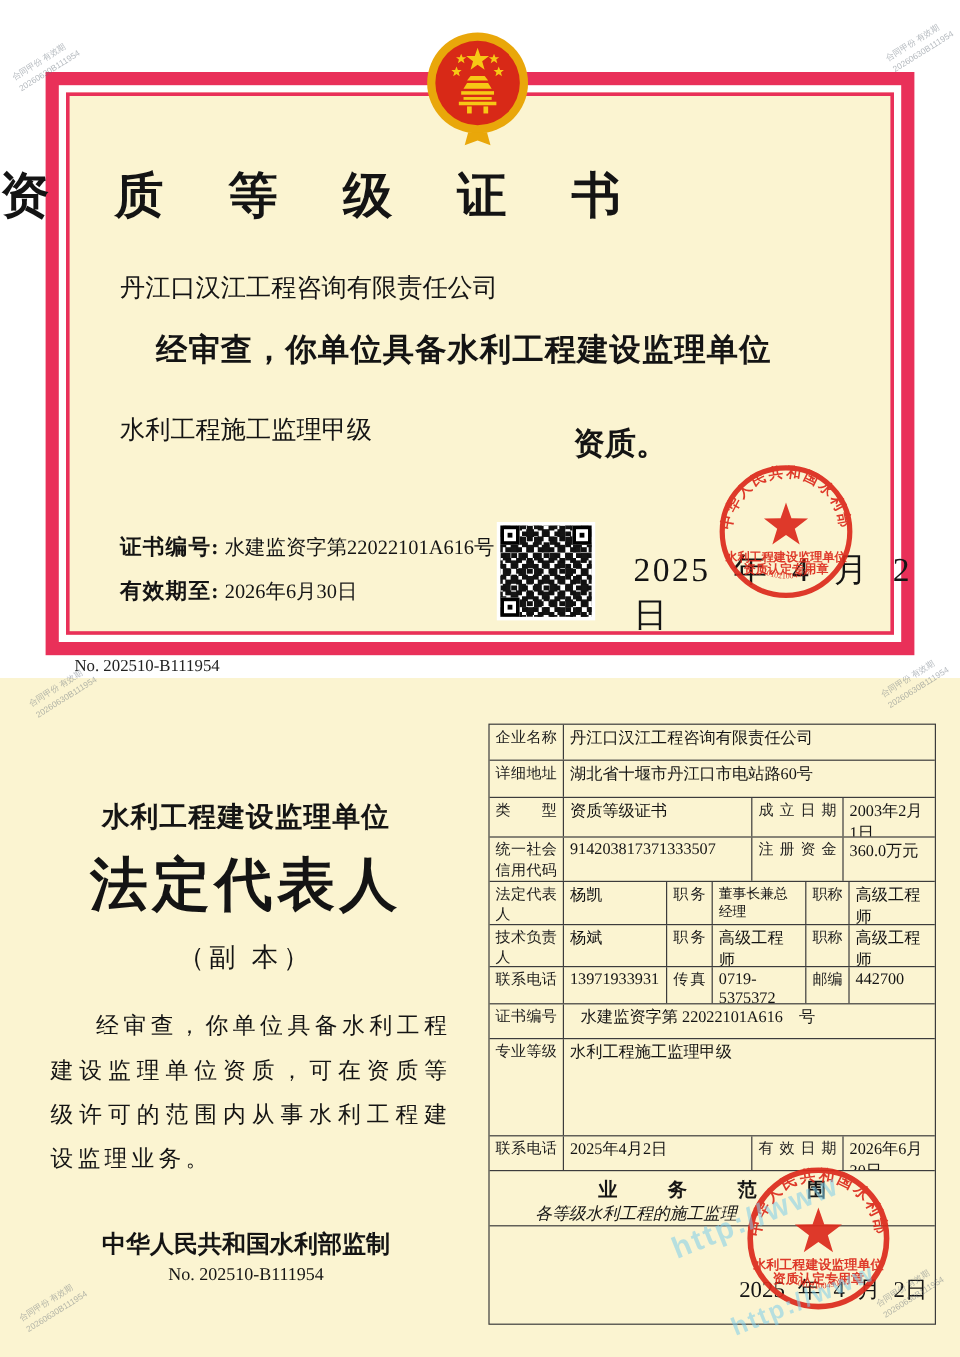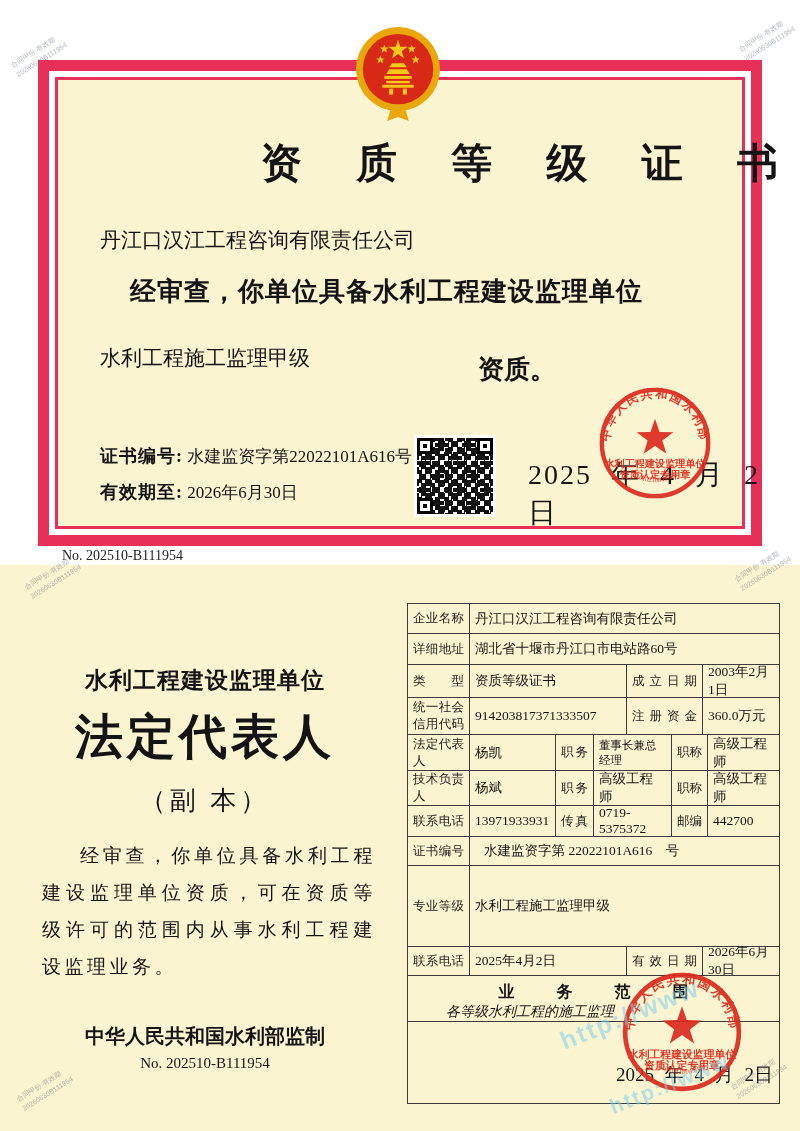--- a/index.html
+++ b/index.html
@@ -3,21 +3,21 @@
 <meta charset="utf-8">
 <style>
   html,body{margin:0;padding:0;}
   body{width:800px;height:1131px;position:relative;background:#ffffff;overflow:hidden;
        font-family:"Liberation Serif","DejaVu Serif",serif;color:#141414;}
   
   .cert-outer{position:absolute;left:38px;top:60px;width:724px;height:486px;background:#e93059;}
   .cert-gap{position:absolute;left:11px;top:11px;right:11px;bottom:11px;background:#ffffff;}
   .cert-inner{position:absolute;left:6px;top:6px;right:6px;bottom:6px;border:3px solid #e93059;background:#fbf4d1;}
   .emblem{position:absolute;left:354px;top:26px;width:88px;height:98px;z-index:5;}
-  .cert-title{position:absolute;left:0;top:136px;width:800px;text-align:right;font-size:41px;font-weight:700;letter-spacing:22px;z-index:4;}
+  .cert-title{position:absolute;left:0;top:136px;width:800px;text-align:left;font-size:41px;font-weight:700;letter-spacing:22px;z-index:4;}
   .cert-company{position:absolute;left:100px;top:226px;font-size:21px;z-index:4;}
   .cert-statement{position:absolute;left:100px;top:274px;width:620px;font-size:26px;font-weight:700;text-indent:30px;letter-spacing:1px;z-index:4;}
   .cert-grade{position:absolute;left:100px;top:344px;font-size:21px;z-index:4;}
   .cert-suffix{position:absolute;left:478px;top:352px;font-size:26px;font-weight:700;z-index:4;}
   .cert-no,.cert-valid{position:absolute;left:100px;font-size:17px;z-index:4;}
   .cert-no{top:444px;}
   .cert-valid{top:480px;}
   .cert-no b,.cert-valid b{font-size:18px;letter-spacing:1px;}
   .qr{position:absolute;left:414px;top:435px;width:82px;height:82px;background:#fff;padding:3px;box-sizing:border-box;z-index:4;}
   .qr-noise{position:absolute;left:3px;top:3px;right:3px;bottom:3px;
@@ -29,35 +29,35 @@
   .f-tl{left:3px;top:3px;} .f-tr{right:3px;top:3px;} .f-bl{left:3px;bottom:3px;}
   .cert-date{position:absolute;left:528px;top:456px;font-size:28px;letter-spacing:2px;z-index:4;word-spacing:10px;}
   .seal{position:absolute;z-index:6;opacity:.92;}
   .seal-top{left:597px;top:385px;width:116px;height:116px;}
   .serial-top{position:absolute;left:62px;top:548px;font-size:14px;color:#222;}
   
   .bottom{position:absolute;left:0;top:565px;width:800px;height:566px;background:#fbf4d1;}
   .dup-h1{position:absolute;left:40px;top:100px;width:330px;text-align:center;font-size:23px;font-weight:700;
           font-family:"Liberation Sans","DejaVu Sans",sans-serif;letter-spacing:1px;}
   .dup-h2{position:absolute;left:40px;top:140px;width:330px;text-align:center;font-size:48px;font-weight:700;letter-spacing:4px;}
-  .dup-sub{position:absolute;left:40px;top:218px;width:330px;text-align:center;font-size:26px;letter-spacing:4px;}
+  .dup-sub{position:absolute;left:40px;top:218px;width:330px;text-align:center;font-size:22px;letter-spacing:4px;}
   .dup-para{position:absolute;left:42px;top:272px;width:334px;font-size:19px;letter-spacing:3.5px;line-height:1.95;
             text-indent:2em;text-align:justify;}
   .dup-issuer{position:absolute;left:40px;top:458px;width:330px;text-align:center;font-size:20px;font-weight:700;
               font-family:"Liberation Sans","DejaVu Sans",sans-serif;}
   .dup-serial{position:absolute;left:40px;top:490px;width:330px;text-align:center;font-size:15px;}
   
   .tbl{position:absolute;left:407px;top:38px;width:373px;height:501px;border:1.6px solid #3c3c3c;
        box-sizing:border-box;display:flex;flex-direction:column;background:transparent;}
   .trow{display:grid;border-bottom:1px solid #3c3c3c;}
   .trow:last-child{border-bottom:none;flex:1;}
   .rA{grid-template-columns:62px 1fr;}
   .rB{grid-template-columns:62px 1fr 76px 76px;}
   .rC{grid-template-columns:62px 86px 38px 78px 36px 1fr;}
-  .cell{display:flex;align-items:center;border-right:1px solid #3c3c3c;padding:2px 5px;box-sizing:border-box;overflow:hidden;}
+  .cell{display:flex;align-items:flex-start;border-right:1px solid #3c3c3c;padding:2px 5px;box-sizing:border-box;overflow:hidden;}
   .trow .cell:last-child{border-right:none;}
   .lab{font-size:12.5px;color:#1c1c1c;}
   .lab span{display:block;width:100%;text-align:justify;text-align-last:justify;line-height:1.35;}
   .val{font-size:13.5px;}
   .val.small{font-size:11.5px;}
   .h29{height:29px;} .h30{height:30px;} .h32{height:32px;} .h36{height:36px;} .h35{height:35px;}
   .h34{height:34px;} .h28{height:28px;} .h80{height:80px;}
   .biz{position:relative;display:block;padding-top:6px;}
   .biz-head{width:190px;margin:0 auto;display:flex;justify-content:space-between;font-size:16px;font-weight:700;}
   .biz-text{margin:0 0 0 38px;font-size:14px;font-style:italic;}

